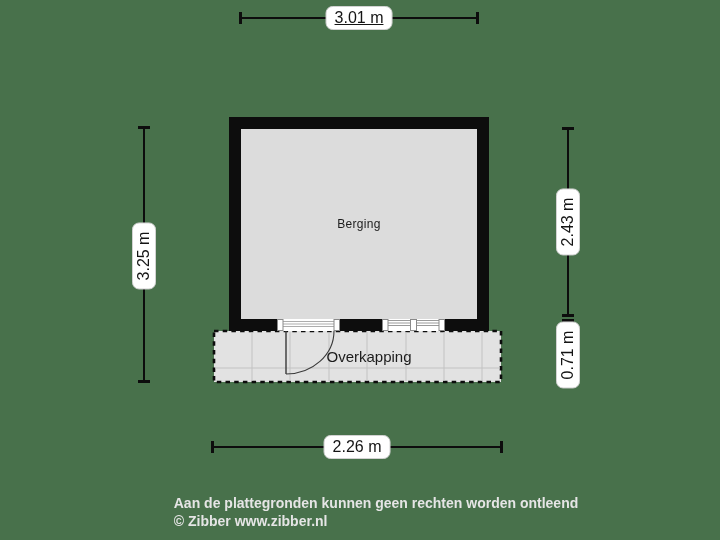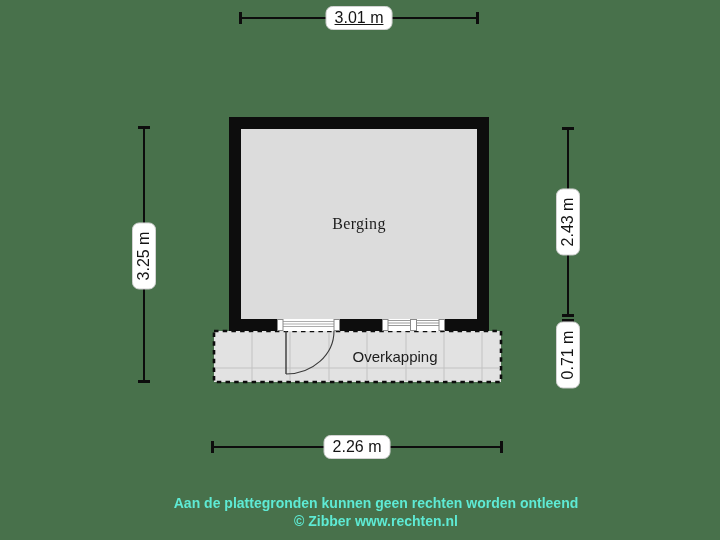--- a/index.html
+++ b/index.html
@@ -7,34 +7,34 @@
   #stage{
     position:relative; width:720px; height:540px; overflow:hidden;
     background:#48714b;
     font-family:"Liberation Sans", sans-serif;
   }
   #plan-svg{position:absolute; left:0; top:0;}
   .room-label{
     position:absolute; transform:translate(-50%,-50%);
     color:#1c1c1c; white-space:nowrap;
   }
-  .lbl-berging{font-size:16px; letter-spacing:.3px;font-family:Liberation Serif, serif;}
+  .lbl-berging{font-size:12px; letter-spacing:.3px;}
   .lbl-overkapping{font-size:15px;}
   .dim-line{position:absolute; background:#0d0d0d;}
   .dim-tick{position:absolute; background:#0d0d0d;}
   .dim-label{
     position:absolute; transform:translate(-50%,-50%);
     background:#ffffff; border:1px solid #d2d2d2; border-radius:7px;
     padding:1px 8px 2px 8px; font-size:16px; color:#141414; white-space:nowrap;
     line-height:19px;
   }
   .dim-label.rot{transform:translate(-50%,-50%) rotate(-90deg);}
   #footer{
     position:absolute; left:376px; top:494px; transform:translateX(-50%);
-    text-align:center; color:#5eead4; font-weight:bold; font-size:14px;
+    color:#e5e5e5; font-weight:bold; font-size:14px;
     line-height:18px; white-space:nowrap;
   }
 </style>
 </head>
 <body>
 
 <div id="stage">
 
   <svg id="plan-svg" width="720" height="540" viewBox="0 0 720 540">
 
@@ -80,21 +80,21 @@
         <line x1="388" y1="323" x2="439" y2="323"></line>
         <line x1="388" y1="325.5" x2="439" y2="325.5"></line>
       </g>
       <rect x="382.5" y="319.5" width="5.5" height="11" fill="#ffffff" stroke="#8a8a8a" stroke-width="1"></rect>
       <rect x="410.5" y="319.5" width="6" height="11" fill="#ffffff" stroke="#8a8a8a" stroke-width="1"></rect>
       <rect x="439" y="319.5" width="5.5" height="11" fill="#ffffff" stroke="#8a8a8a" stroke-width="1"></rect>
     </g>
   </svg>
 
   <div class="room-label lbl-berging" style="left:359px; top:224px;">Berging</div>
-  <div class="room-label lbl-overkapping" style="left:369px; top:356px;margin-left:26px;">Overkapping</div>
+  <div class="room-label lbl-overkapping" style="left:369px; top:356px;">Overkapping</div>
 
   <div>
     <div class="dim-line" style="left:240px; top:17px; width:238px; height:2px;"></div>
     <div class="dim-tick" style="left:239px; top:12px; width:3px; height:12px;"></div>
     <div class="dim-tick" style="left:476px; top:12px; width:3px; height:12px;"></div>
     <div class="dim-label" style="left:359px; top:18px;text-decoration:underline;">3.01 m</div>
   </div>
 
   <div>
     <div class="dim-line" style="left:143px; top:127px; width:2px; height:256px;"></div>
@@ -119,16 +119,16 @@
 
   <div>
     <div class="dim-line" style="left:212px; top:446px; width:290px; height:2px;"></div>
     <div class="dim-tick" style="left:211px; top:441px; width:3px; height:12px;"></div>
     <div class="dim-tick" style="left:500px; top:441px; width:3px; height:12px;"></div>
     <div class="dim-label" style="left:357px; top:447px;">2.26 m</div>
   </div>
 
   <div id="footer">
     <div>Aan de plattegronden kunnen geen rechten worden ontleend</div>
-    <div>© Zibber www.rechten.nl</div>
+    <div>© Zibber www.zibber.nl</div>
   </div>
 
 </div>
 
 </body></html>

